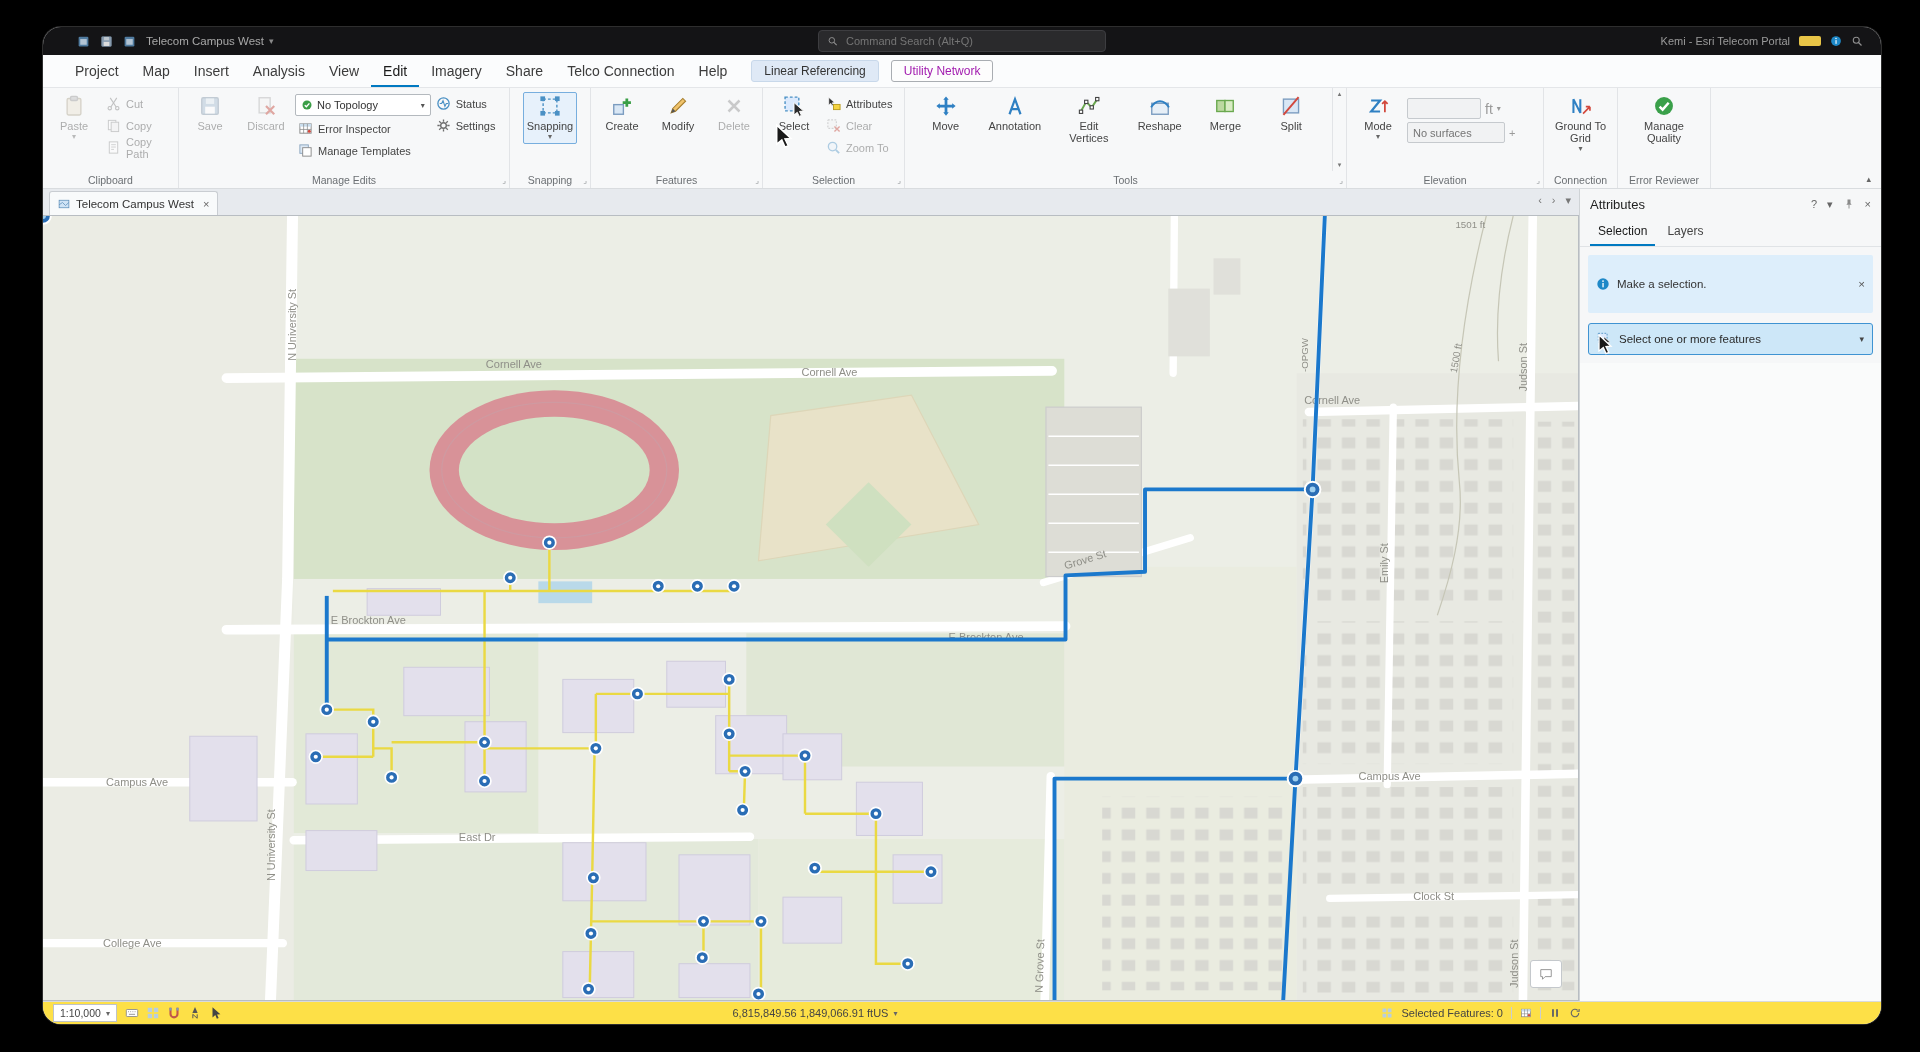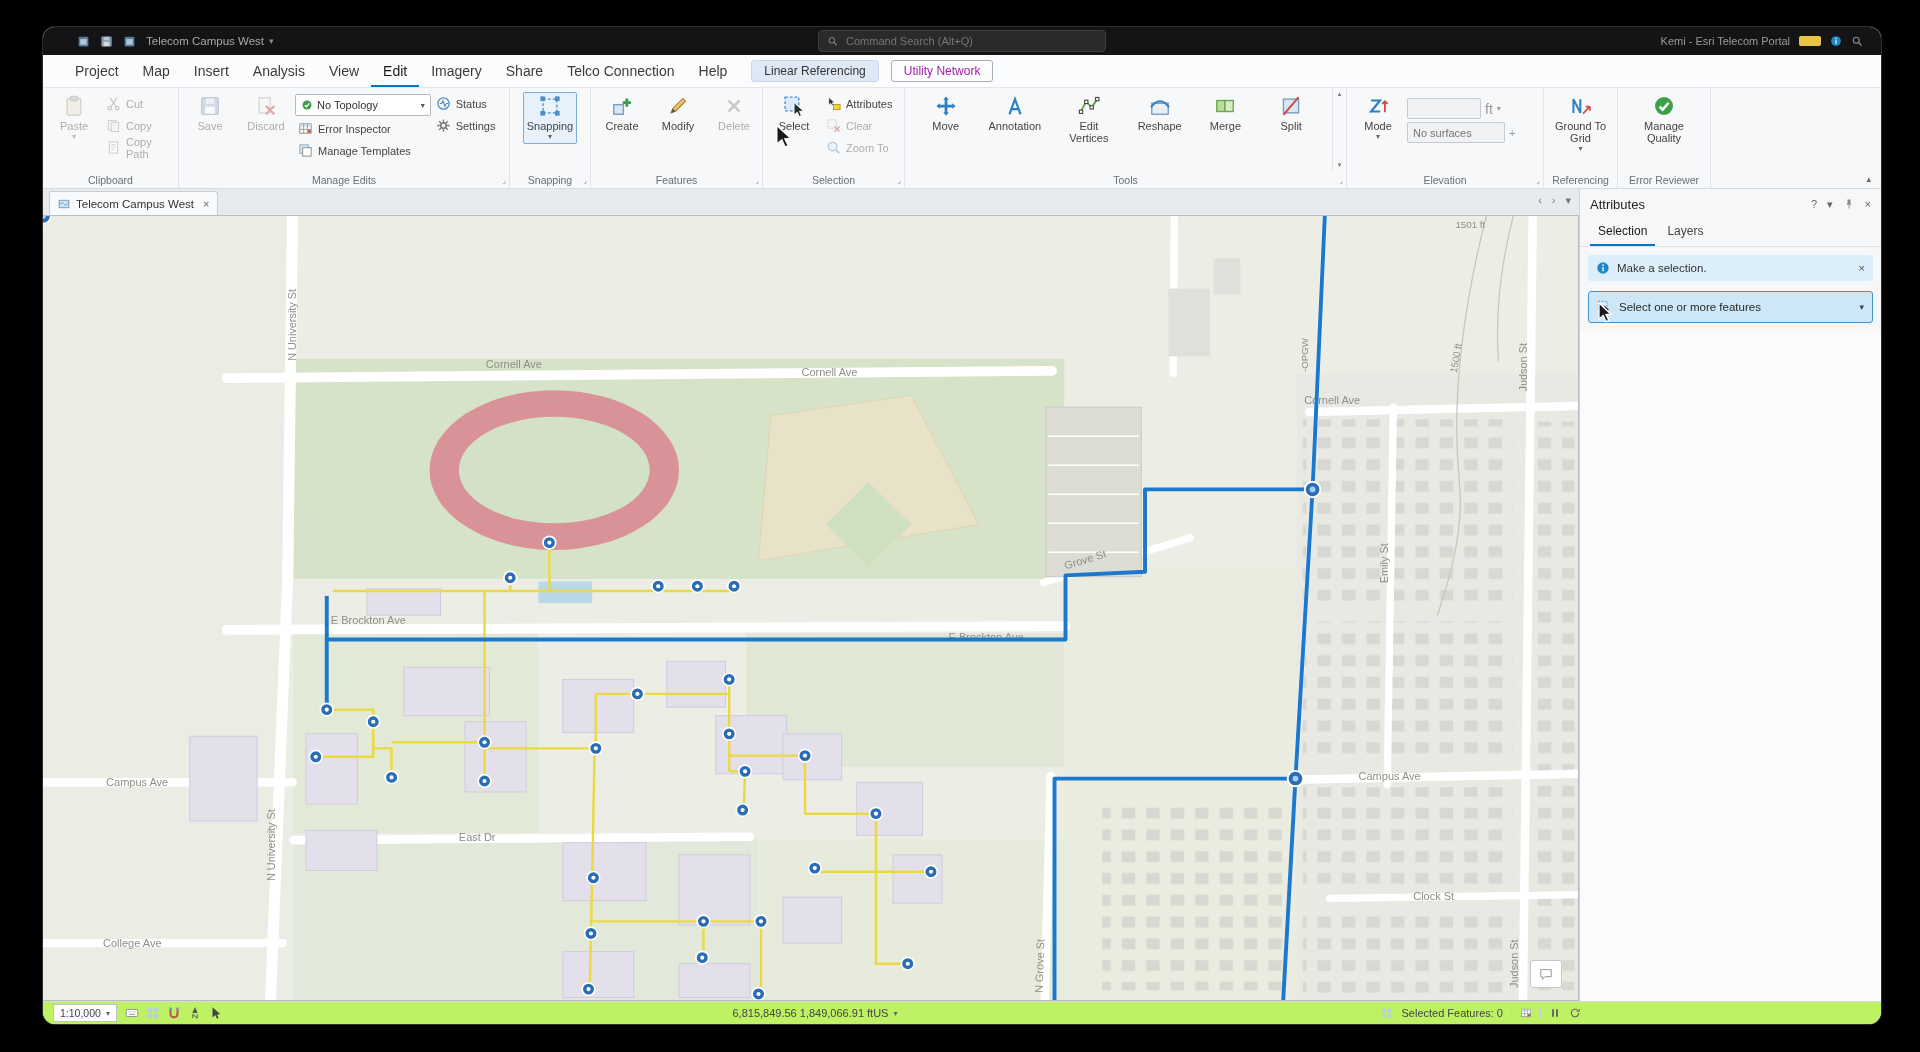--- a/index.html
+++ b/index.html
@@ -1,18 +1,18 @@
 <!DOCTYPE html>
 <html><head>
 <meta charset="utf-8">
 <style>
   html,body{margin:0;padding:0;background:#000;width:1920px;height:1052px;overflow:hidden;
     font-family:"Liberation Sans",sans-serif;-webkit-font-smoothing:antialiased;}
   .app{position:absolute;left:43px;top:27px;width:1838px;height:997px;background:#f6f7f8;
-    border-radius:12px;overflow:hidden;box-shadow:0 0 0 1px #2e2e2e;display:flex;flex-direction:column;}
+    border-radius:18px;overflow:hidden;box-shadow:0 0 0 1px #2e2e2e;display:flex;flex-direction:column;}
   
   .titlebar{height:28px;background:#141416;display:flex;align-items:center;color:#9a9a9a;font-size:11px;position:relative;flex:none;}
   .qat{display:flex;align-items:center;gap:10px;padding-left:34px;width:250px;}
   .qat .qicon{width:13px;height:13px;opacity:.85;}
   .tb-title{display:flex;align-items:center;gap:5px;color:#a8a8a8;font-size:11.5px;}
   .tb-caret{font-size:9px;color:#8a8a8a;}
   .tb-search{position:absolute;left:50%;transform:translateX(-50%);top:3px;width:270px;height:20px;background:#2a2a2c;
     border:1px solid #3d3d40;border-radius:4px;display:flex;align-items:center;padding:0 8px;gap:6px;}
   .tb-search input{background:transparent;border:none;outline:none;color:#8f8f8f;font-size:11px;width:100%;font-family:"Liberation Sans",sans-serif;}
   .tb-right{margin-left:auto;display:flex;align-items:center;gap:9px;padding-right:18px;}
@@ -59,29 +59,29 @@
   .map svg.basemap{position:absolute;inset:0;width:100%;height:100%;}
   .map-note{position:absolute;right:16px;bottom:12px;width:30px;height:26px;background:#fff;border:1px solid #c4c8cc;border-radius:3px;
     display:flex;align-items:center;justify-content:center;}
   
   .attr-panel{width:301px;background:#f6f7f8;border-left:1px solid #cfd3d6;display:flex;flex-direction:column;flex:none;position:relative;}
   .ap-header{height:30px;display:flex;align-items:center;padding:0 10px;font-size:13px;color:#222;}
   .ap-hicons{margin-left:auto;display:flex;align-items:center;gap:10px;color:#666;font-size:11px;}
   .ap-tabs{height:27px;display:flex;gap:4px;padding:0 10px;border-bottom:1px solid #e0e3e6;}
   .ap-tab{font-size:12px;color:#444;padding:5px 8px;border-bottom:2px solid transparent;}
   .ap-tab.active{border-bottom:2px solid #0079c1;color:#1a1a1a;}
-  .ap-info{margin:8px;height:26px;background:#ddeefb;border-radius:2px;display:flex;align-items:center;gap:7px;padding:0 8px;font-size:11.5px;color:#333;}
+  .ap-info{margin:8px;height:26px;background:#ddeefb;border-radius:2px;display:flex;align-items:center;gap:7px;padding:16px 8px;font-size:11.5px;color:#333;}
   .ap-info .iclose{margin-left:auto;color:#555;}
   .ap-dropdown{margin:2px 8px;height:30px;background:#cde7f8;border:1.5px solid #3f93d2;border-radius:3px;
     display:flex;align-items:center;gap:8px;padding:0 8px;font-size:11.5px;color:#2a2a2a;position:relative;}
   .ap-dropdown .dcaret{margin-left:auto;color:#444;font-size:9px;}
   .ap-cursor{position:absolute;left:8px;top:10px;width:18px;height:22px;pointer-events:none;}
   .ap-body{flex:1;background:#fafbfb;margin:6px 0 0;}
   
-  .statusbar{height:22px;background:#bef264;border-top:1px solid #d8dadc;display:flex;align-items:center;
+  .statusbar{height:22px;background:#fde047;border-top:1px solid #d8dadc;display:flex;align-items:center;
     font-size:11px;color:#444;position:relative;flex:none;}
   .sb-left{display:flex;align-items:center;gap:8px;padding-left:10px;}
   .sb-scale{background:#fff;border:1px solid #bfc3c7;height:16px;display:flex;align-items:center;gap:5px;padding:0 6px;font-size:10.5px;}
   .sb-icons{display:flex;align-items:center;gap:7px;}
   .sb-center{position:absolute;left:612px;width:320px;text-align:center;display:flex;align-items:center;justify-content:center;gap:5px;}
   .sb-right{position:absolute;right:300px;display:flex;align-items:center;gap:8px;}
   .sb-sep{width:1px;height:12px;background:#c9cdd1;}
   .i12{width:12px;height:12px;}
   .i14{width:14px;height:14px;}
   svg text{font-family:"Liberation Sans",sans-serif;}
@@ -575,21 +575,21 @@
       <div class="gbody" style="justify-content:center">
         <div class="bigbtn">
           <svg class="i22">
               <use href="#s-g2g"></use>
             </svg>
           <span class="blabel" style="max-width:58px">Ground To Grid</span>
           <span class="bcaret">▾</span>
         </div>
       </div>
       <div class="glabel">
-          <span>Referencing</span>
+          <span>Connection</span>
         </div>
     </div>
 
     <div class="group" style="width:92px">
       <div class="gbody" style="justify-content:center">
         <div class="bigbtn">
           <svg class="i22">
               <use href="#s-quality"></use>
             </svg>
           <span class="blabel" style="max-width:56px">Manage Quality</span>

